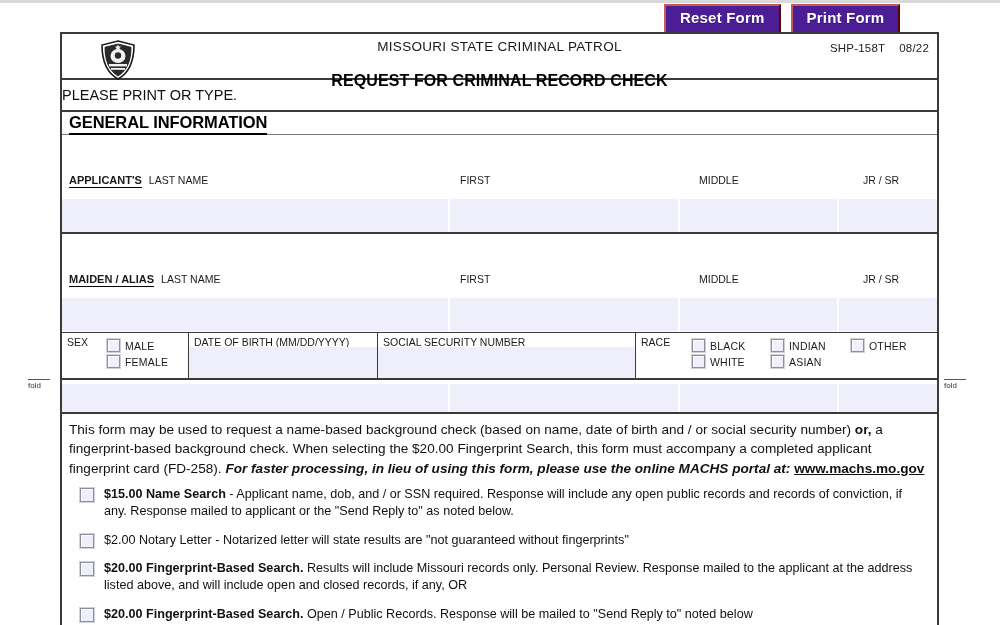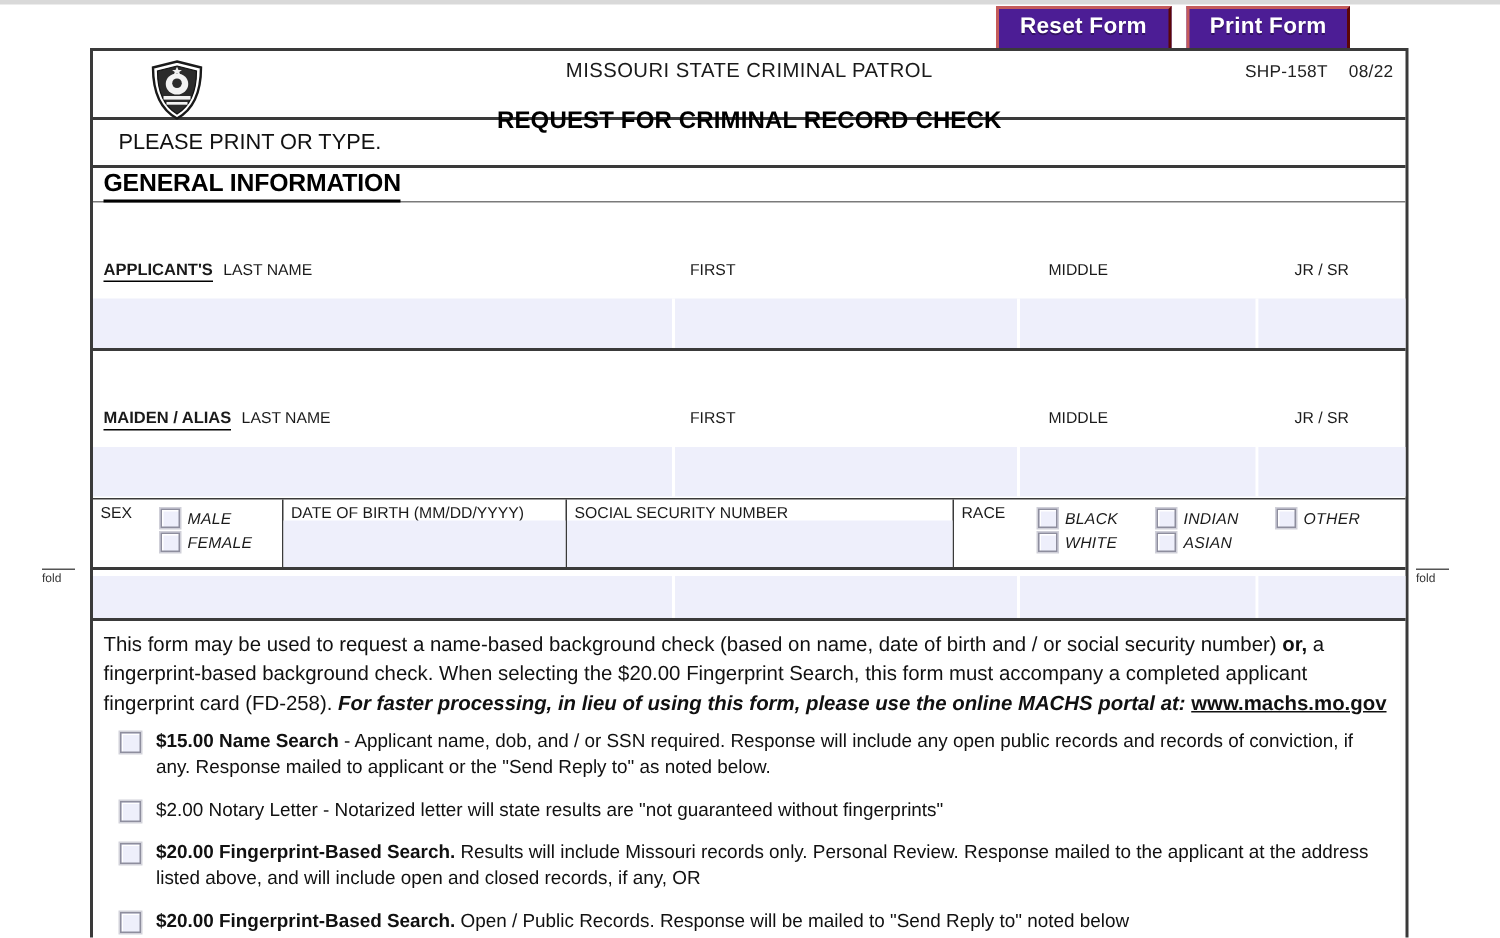--- a/index.html
+++ b/index.html
@@ -61,21 +61,21 @@
   .formno {
     position: absolute; right: 8px; top: 8px;
     font-size: 11.5px; color: #222;
     letter-spacing: .2px;
   }
   .formno span.rev { margin-left: 14px; }
 
   .printtype {
     height: 32px;
     display: flex; align-items: center;
-    padding-left: 17px;
+    padding-left: 0;
     font-size: 14.5px;
     color: #111;
     border-bottom: 2px solid #3a3a3a;
   }
   .gensec {
     height: 23px;
     padding-left: 7px;
     border-bottom: 1px solid #7a7a7a;
   }
   .gensec-label {
@@ -95,21 +95,21 @@
   .fieldstrip { position: absolute; left: 0; right: 0; top: 28px; height: 33px; display: flex; }
   .fld { background: #eeeffb; height: 33px; border-right: 2px solid #ffffff; }
 
   
   .datarow { display: flex; height: 47px; border-bottom: 2px solid #3a3a3a; }
   .cell { position: relative; border-right: 1.5px solid #3a3a3a; height: 100%; }
   .cell:last-child { border-right: none; }
   .celllbl { position: absolute; left: 5px; top: 3px; font-size: 10.5px; color: #1a1a1a; white-space: nowrap; }
   .inputbox { position: absolute; left: 0; right: 0; bottom: 0; height: 31px; background: #eeeffb; }
   .cbwrap { position: absolute; display: flex; flex-direction: column; gap: 3px; }
-  .cbline { display: flex; align-items: center; gap: 5px; font-style: italic; }
+  .cbline { display: flex; align-items: center; gap: 5px; }
   .cbox {
     width: 13px; height: 13px;
     background: #eeeffb;
     border: 1px solid #8e8e9e;
     box-shadow: inset 1px 1px 0 #ffffff, 0 0 0 1px #cfcfd8;
     flex: none;
   }
   .cbtxt { font-size: 10.5px; color: #1a1a1a; white-space: nowrap; letter-spacing: .2px; }
 
   

